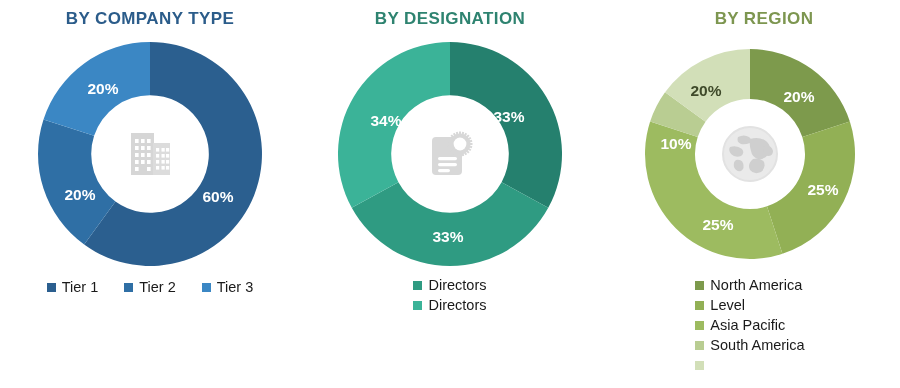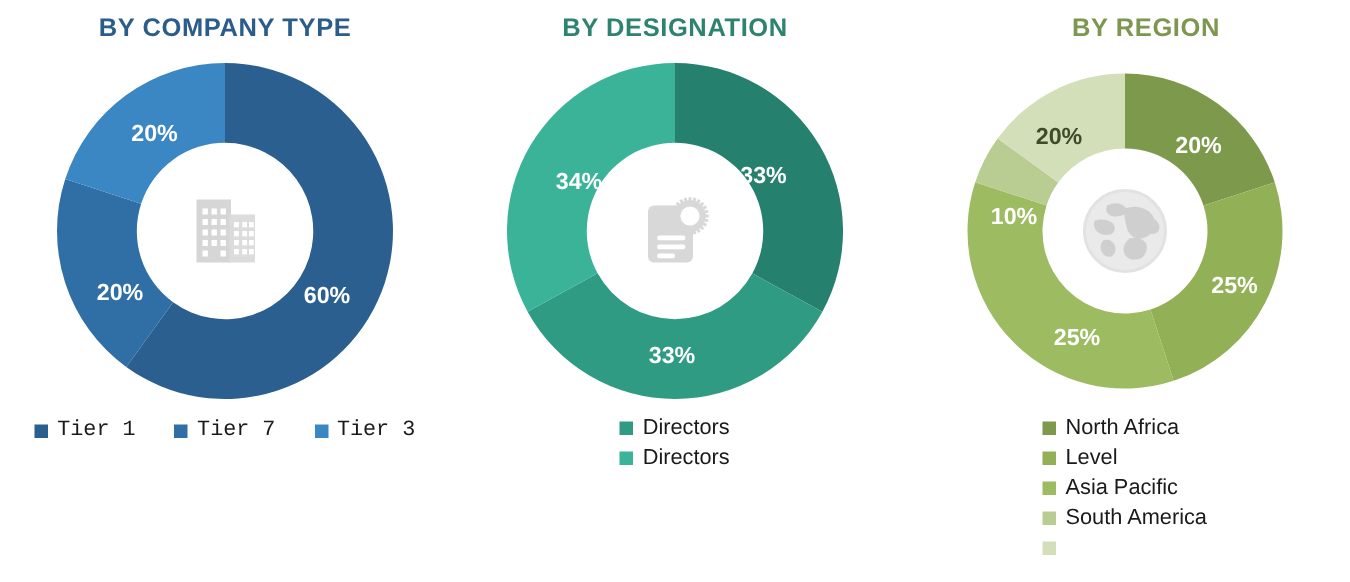--- a/index.html
+++ b/index.html
@@ -81,21 +81,20 @@
     flex-direction:row;
     align-items:center;
     margin-bottom:1px;
     height:19px;
   }
   .legend-inline{
     flex-direction:row;
     align-items:center;
     justify-content:flex-end;
     margin-top:8px;
-    font-family:Liberation Mono, monospace;
   }
   .legend-inline .legend-row{
     margin-right:26px;
   }
   .legend-swatch{
     width:9px;height:9px;
     margin-right:6px;
     flex:0 0 auto;
   }
   .legend-label{
@@ -165,21 +164,21 @@
       </div>
     </div>
 
     <div class="legend legend-inline">
       <div class="legend-row">
         <span class="legend-swatch" style="background:#2b5f8f"></span>
         <span class="legend-label">Tier 1</span>
       </div>
       <div class="legend-row">
         <span class="legend-swatch" style="background:#2f6fa5"></span>
-        <span class="legend-label">Tier 7</span>
+        <span class="legend-label">Tier 2</span>
       </div>
       <div class="legend-row" style="margin-right:0">
         <span class="legend-swatch" style="background:#3b87c4"></span>
         <span class="legend-label">Tier 3</span>
       </div>
     </div>
   </div>
 
   <div class="panel panel-2">
     <div class="panel-title t2">BY DESIGNATION</div>
@@ -280,21 +279,21 @@
             <path d="M47 22 q6 1 7 6 q0 5 -5 5 q-5 -1 -5 -6 q0 -4 3 -5 Z"></path>
           </g>
           <circle cx="31" cy="31" r="27" fill="none" stroke="#e2e2e2" stroke-width="2"></circle>
         </svg>
       </div>
     </div>
 
     <div class="legend">
       <div class="legend-row">
         <span class="legend-swatch" style="background:#7d9a4c"></span>
-        <span class="legend-label">North Africa</span>
+        <span class="legend-label">North America</span>
       </div>
       <div class="legend-row">
         <span class="legend-swatch" style="background:#92b055"></span>
         <span class="legend-label">Level</span>
       </div>
       <div class="legend-row">
         <span class="legend-swatch" style="background:#9dbb60"></span>
         <span class="legend-label">Asia Pacific</span>
       </div>
       <div class="legend-row">

